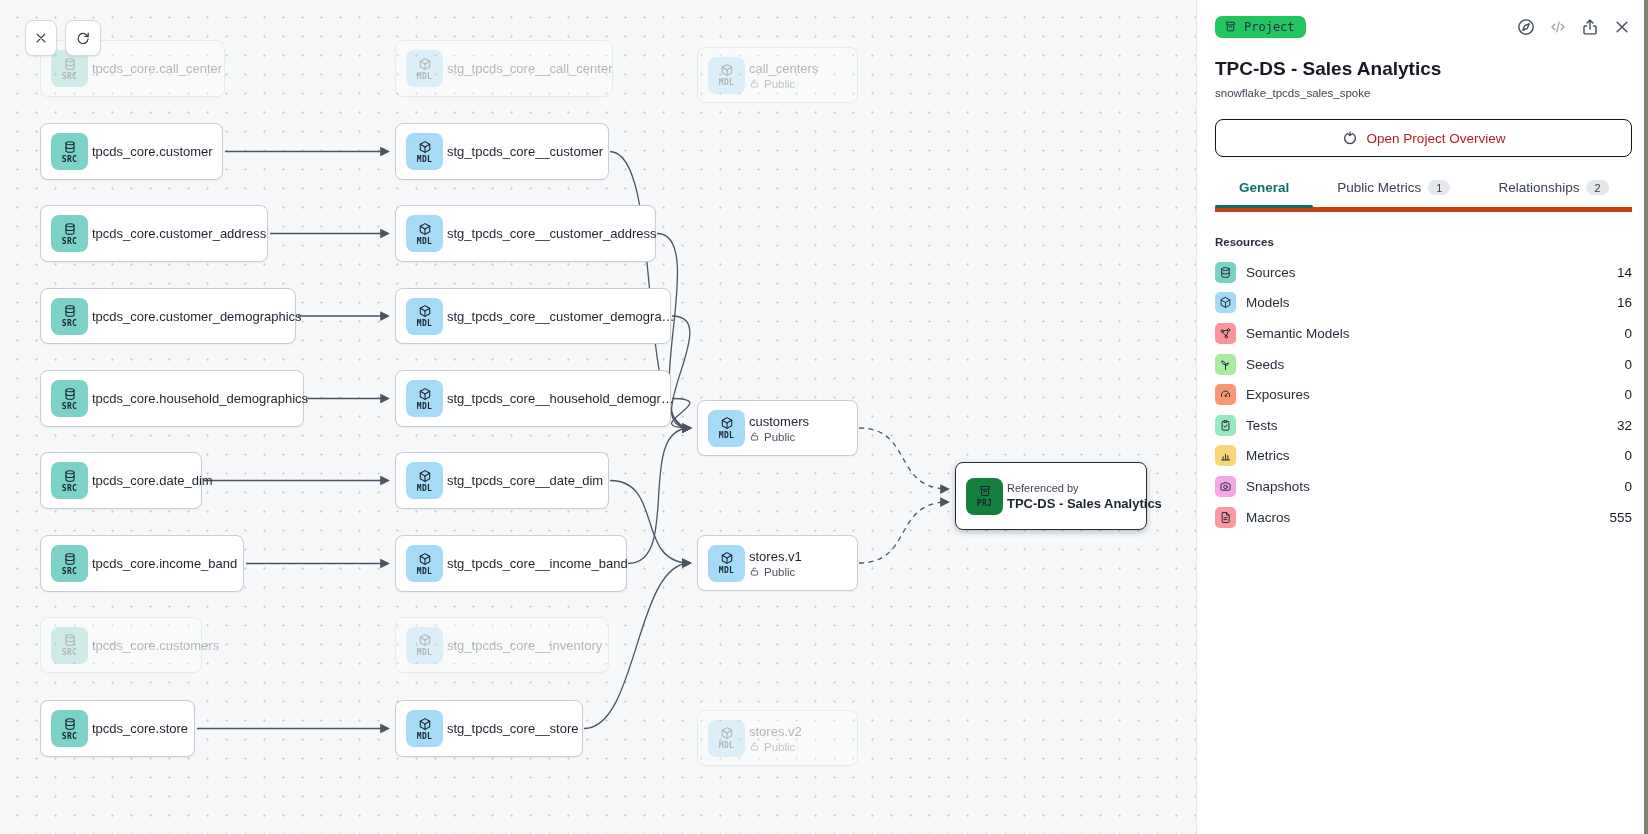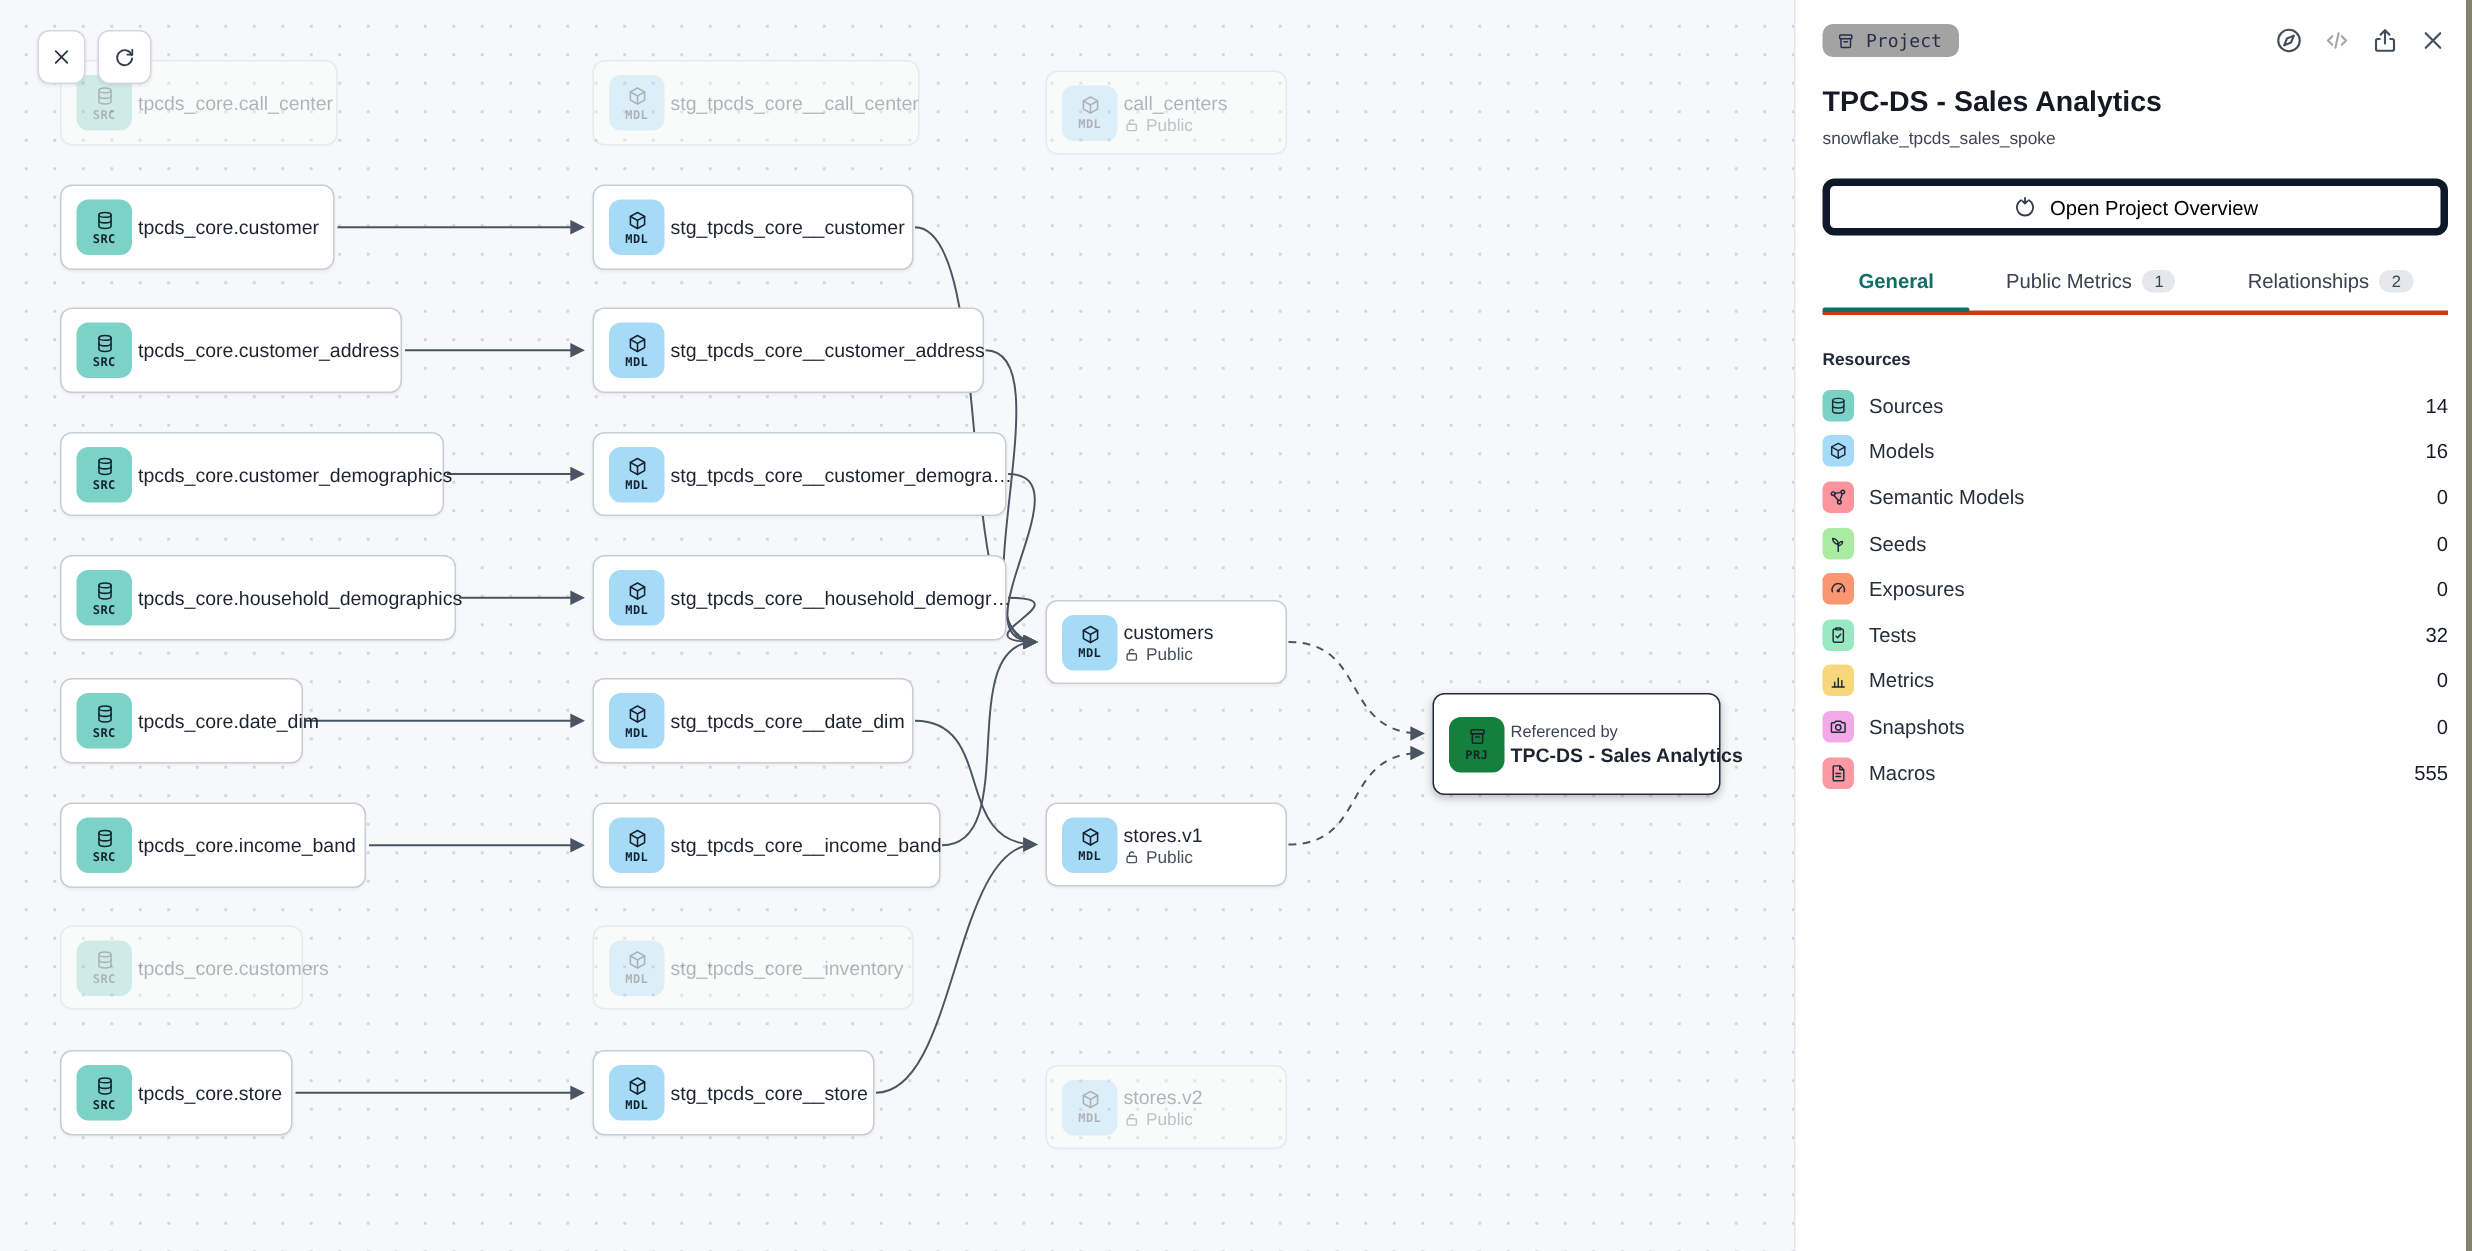--- a/index.html
+++ b/index.html
@@ -45,33 +45,33 @@
   .search{width:872px;height:36px;display:flex;align-items:center;gap:9px;padding:0 12px;box-sizing:border-box;}
   .search svg{width:17px;height:17px;color:#4d5766;flex:none;}
   .search input{flex:1;border:none;outline:none;font-family:inherit;font-size:13.5px;color:#1c2430;background:transparent;height:100%;}
   .search input::placeholder{color:#4d5560;opacity:1;}
   .refresh{width:36px;height:36px;display:flex;align-items:center;justify-content:center;color:#323c4b;cursor:pointer;}
   .refresh svg{width:16px;height:16px;}
   
   .panel{position:absolute;left:1196px;top:0;width:448px;height:834px;background:#fff;
     border-left:1px solid #e3e6ea;padding:0 12px 0 18px;box-sizing:border-box;z-index:20;}
   .phead{display:flex;align-items:center;padding-top:16px;}
-  .type-badge{display:inline-flex;align-items:center;gap:7px;background:#a3a3a3;color:#262c49;
+  .type-badge{display:inline-flex;gap:7px;background:#22c55e;color:#262c49;
     border-radius:7px;padding:4px 11px 4px 9px;font-family:"DejaVu Sans Mono",monospace;font-size:12px;font-weight:500;}
   .type-badge svg{width:13px;height:13px;}
   .picons{margin-left:auto;display:flex;gap:11px;align-items:center;}
   .picon{width:21px;height:21px;background:none;border:none;color:#424d5d;padding:0;cursor:pointer;}
   .picon svg{width:20px;height:20px;}
   .picon.muted{opacity:.5;}
   .ptitle{margin-top:20px;font-size:19px;font-weight:700;color:#141924;}
   .psub{margin-top:7px;font-size:11.5px;color:#3e4653;}
-  .overview-btn{margin-top:20px;width:100%;height:38px;border:5px solid #0f172a;border-radius:8px;background:#fff;
-    display:flex;align-items:center;justify-content:center;gap:9px;font-family:inherit;font-size:13.5px;color:#000000;cursor:pointer;}
+  .overview-btn{margin-top:20px;width:100%;height:38px;border:1px solid #0f172a;border-radius:8px;background:#fff;
+    display:flex;align-items:center;justify-content:center;gap:9px;font-family:inherit;font-size:13.5px;color:#b91c1c;cursor:pointer;}
   .overview-btn svg{width:16px;height:16px;color:#323c4b;}
-  .tabs{margin-top:14px;display:flex;border-bottom:3px solid #c2410c;}
+  .tabs{margin-top:14px;display:flex;border-bottom:5px solid #c2410c;}
   .tab{padding:9px 24px 12px;display:flex;gap:7px;align-items:center;font-size:13.5px;color:#39424f;position:relative;cursor:pointer;white-space:nowrap;}
   .tab.active{color:#0d6f66;font-weight:700;}
   .tab.active::after{content:"";position:absolute;left:0;right:0;bottom:-1px;height:3px;background:#0d6f66;border-radius:2px;}
   .pill{background:#e4e7eb;border-radius:10px;padding:1.5px 8px;font-size:11px;color:#39424f;font-weight:400;}
   .res-label{margin-top:24px;font-size:11.5px;font-weight:700;color:#232b38;}
   #resource-list{margin-top:9px;}
   .res-row{height:30.6px;display:flex;align-items:center;cursor:pointer;}
   .res-ic{width:21px;height:21px;border-radius:5px;display:flex;align-items:center;justify-content:center;color:#1f2a3a;flex:none;}
   .res-ic svg{width:13px;height:13px;}
   .res-name{margin-left:10px;font-size:13.5px;color:#252e3b;}

